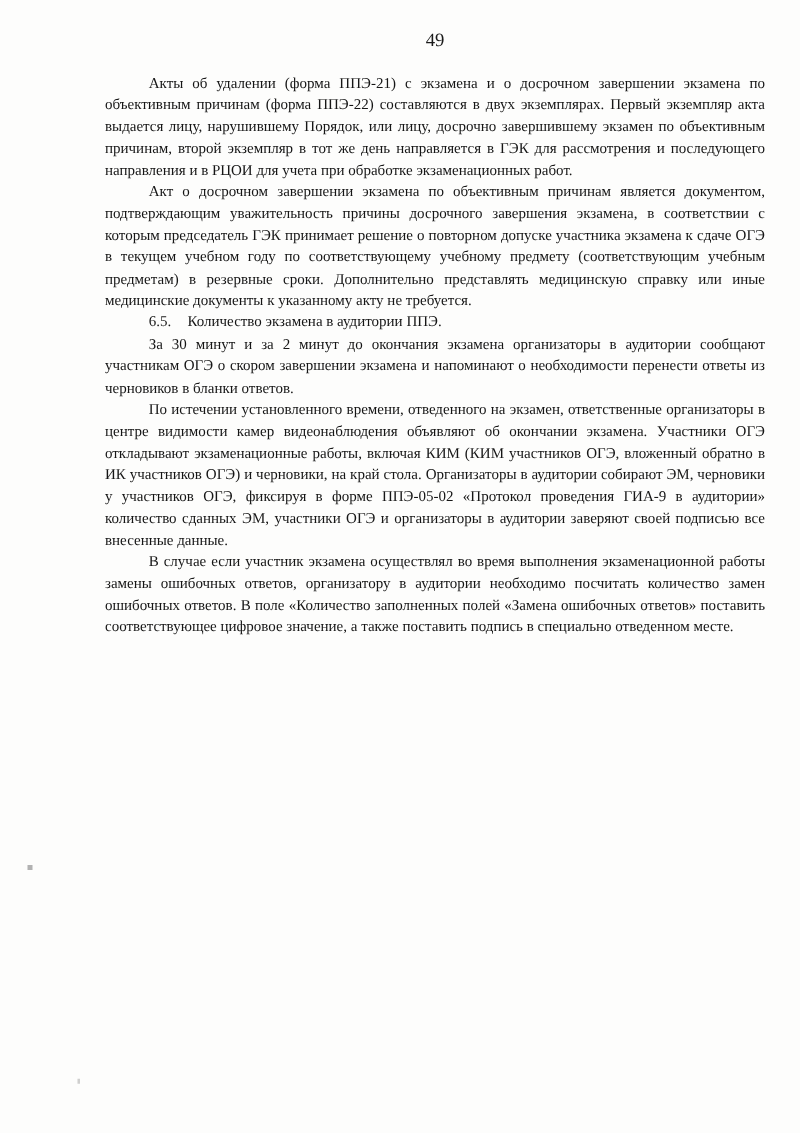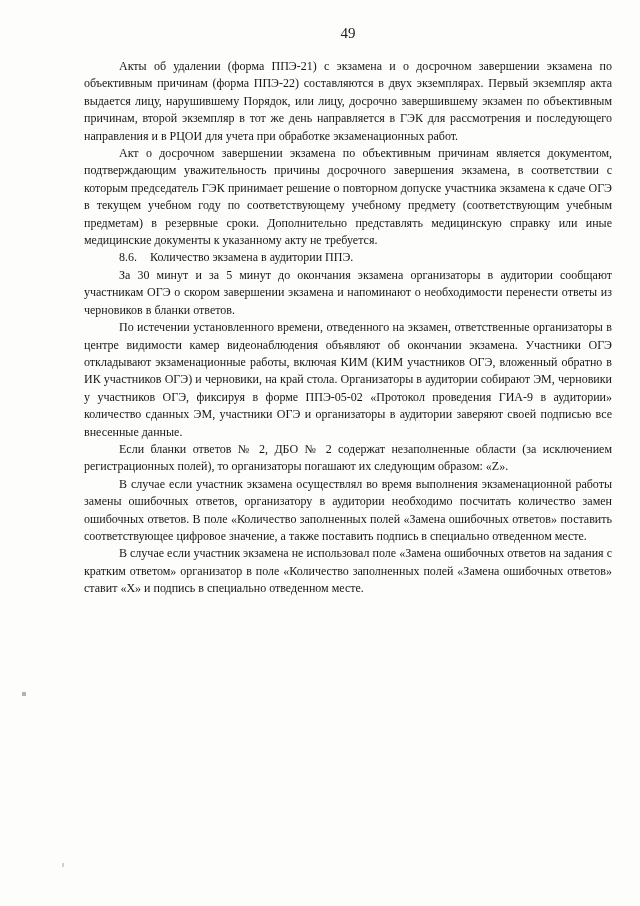--- a/index.html
+++ b/index.html
@@ -68,31 +68,29 @@
 <div class="page">
 
   <div class="page-number">49</div>
 
   <div class="content">
 
     <p class="para">Акты об удалении (форма ППЭ-21) с экзамена и о досрочном завершении экзамена по объективным причинам (форма ППЭ-22) составляются в двух экземплярах. Первый экземпляр акта выдается лицу, нарушившему Порядок, или лицу, досрочно завершившему экзамен по объективным причинам, второй экземпляр в тот же день направляется в ГЭК для рассмотрения и последующего направления и в РЦОИ для учета при обработке экзаменационных работ.</p>
 
     <p class="para">Акт о досрочном завершении экзамена по объективным причинам является документом, подтверждающим уважительность причины досрочного завершения экзамена, в соответствии с которым председатель ГЭК принимает решение о повторном допуске участника экзамена к сдаче ОГЭ в текущем учебном году по соответствующему учебному предмету (соответствующим учебным предметам) в резервные сроки. Дополнительно представлять медицинскую справку или иные медицинские документы к указанному акту не требуется.</p>
 
-    <p class="para"><span>8.6.</span><span class="sec-space"></span><span>Количество экзамена в аудитории ППЭ.</span></p>
+    <p class="para"><span>6.5.</span><span class="sec-space"></span><span>Количество экзамена в аудитории ППЭ.</span></p>
 
-    <p class="para">За 30 минут и за 5 минут до окончания экзамена организаторы в аудитории сообщают участникам ОГЭ о скором завершении экзамена и напоминают о необходимости перенести ответы из черновиков в бланки ответов.</p>
+    <p class="para">За 30 минут и за 2 минут до окончания экзамена организаторы в аудитории сообщают участникам ОГЭ о скором завершении экзамена и напоминают о необходимости перенести ответы из черновиков в бланки ответов.</p>
 
 
     <p class="para">По истечении установленного времени, отведенного на экзамен, ответственные организаторы в центре видимости камер видеонаблюдения объявляют об окончании экзамена. Участники ОГЭ откладывают экзаменационные работы, включая КИМ (КИМ участников ОГЭ, вложенный обратно в ИК участников ОГЭ) и черновики, на край стола. Организаторы в аудитории собирают ЭМ, черновики у участников ОГЭ, фиксируя в форме ППЭ-05-02 «Протокол проведения ГИА-9 в аудитории» количество сданных ЭМ, участники ОГЭ и организаторы в аудитории заверяют своей подписью все внесенные данные.</p>
 
-    <p class="para">Если бланки ответов № 2, ДБО № 2 содержат незаполненные области (за исключением регистрационных полей), то организаторы погашают их следующим образом: «Z».</p>
 
     <p class="para">В случае если участник экзамена осуществлял во время выполнения экзаменационной работы замены ошибочных ответов, организатору в аудитории необходимо посчитать количество замен ошибочных ответов. В поле «Количество заполненных полей «Замена ошибочных ответов» поставить соответствующее цифровое значение, а также поставить подпись в специально отведенном месте.</p>
 
-    <p class="para">В случае если участник экзамена не использовал поле «Замена ошибочных ответов на задания с кратким ответом» организатор в поле «Количество заполненных полей «Замена ошибочных ответов» ставит «Х» и подпись в специально отведенном месте.</p>
 
   </div>
 
   <div class="speck speck-1"></div>
   <div class="speck speck-2"></div>
 
 </div>
 
 </body></html>

